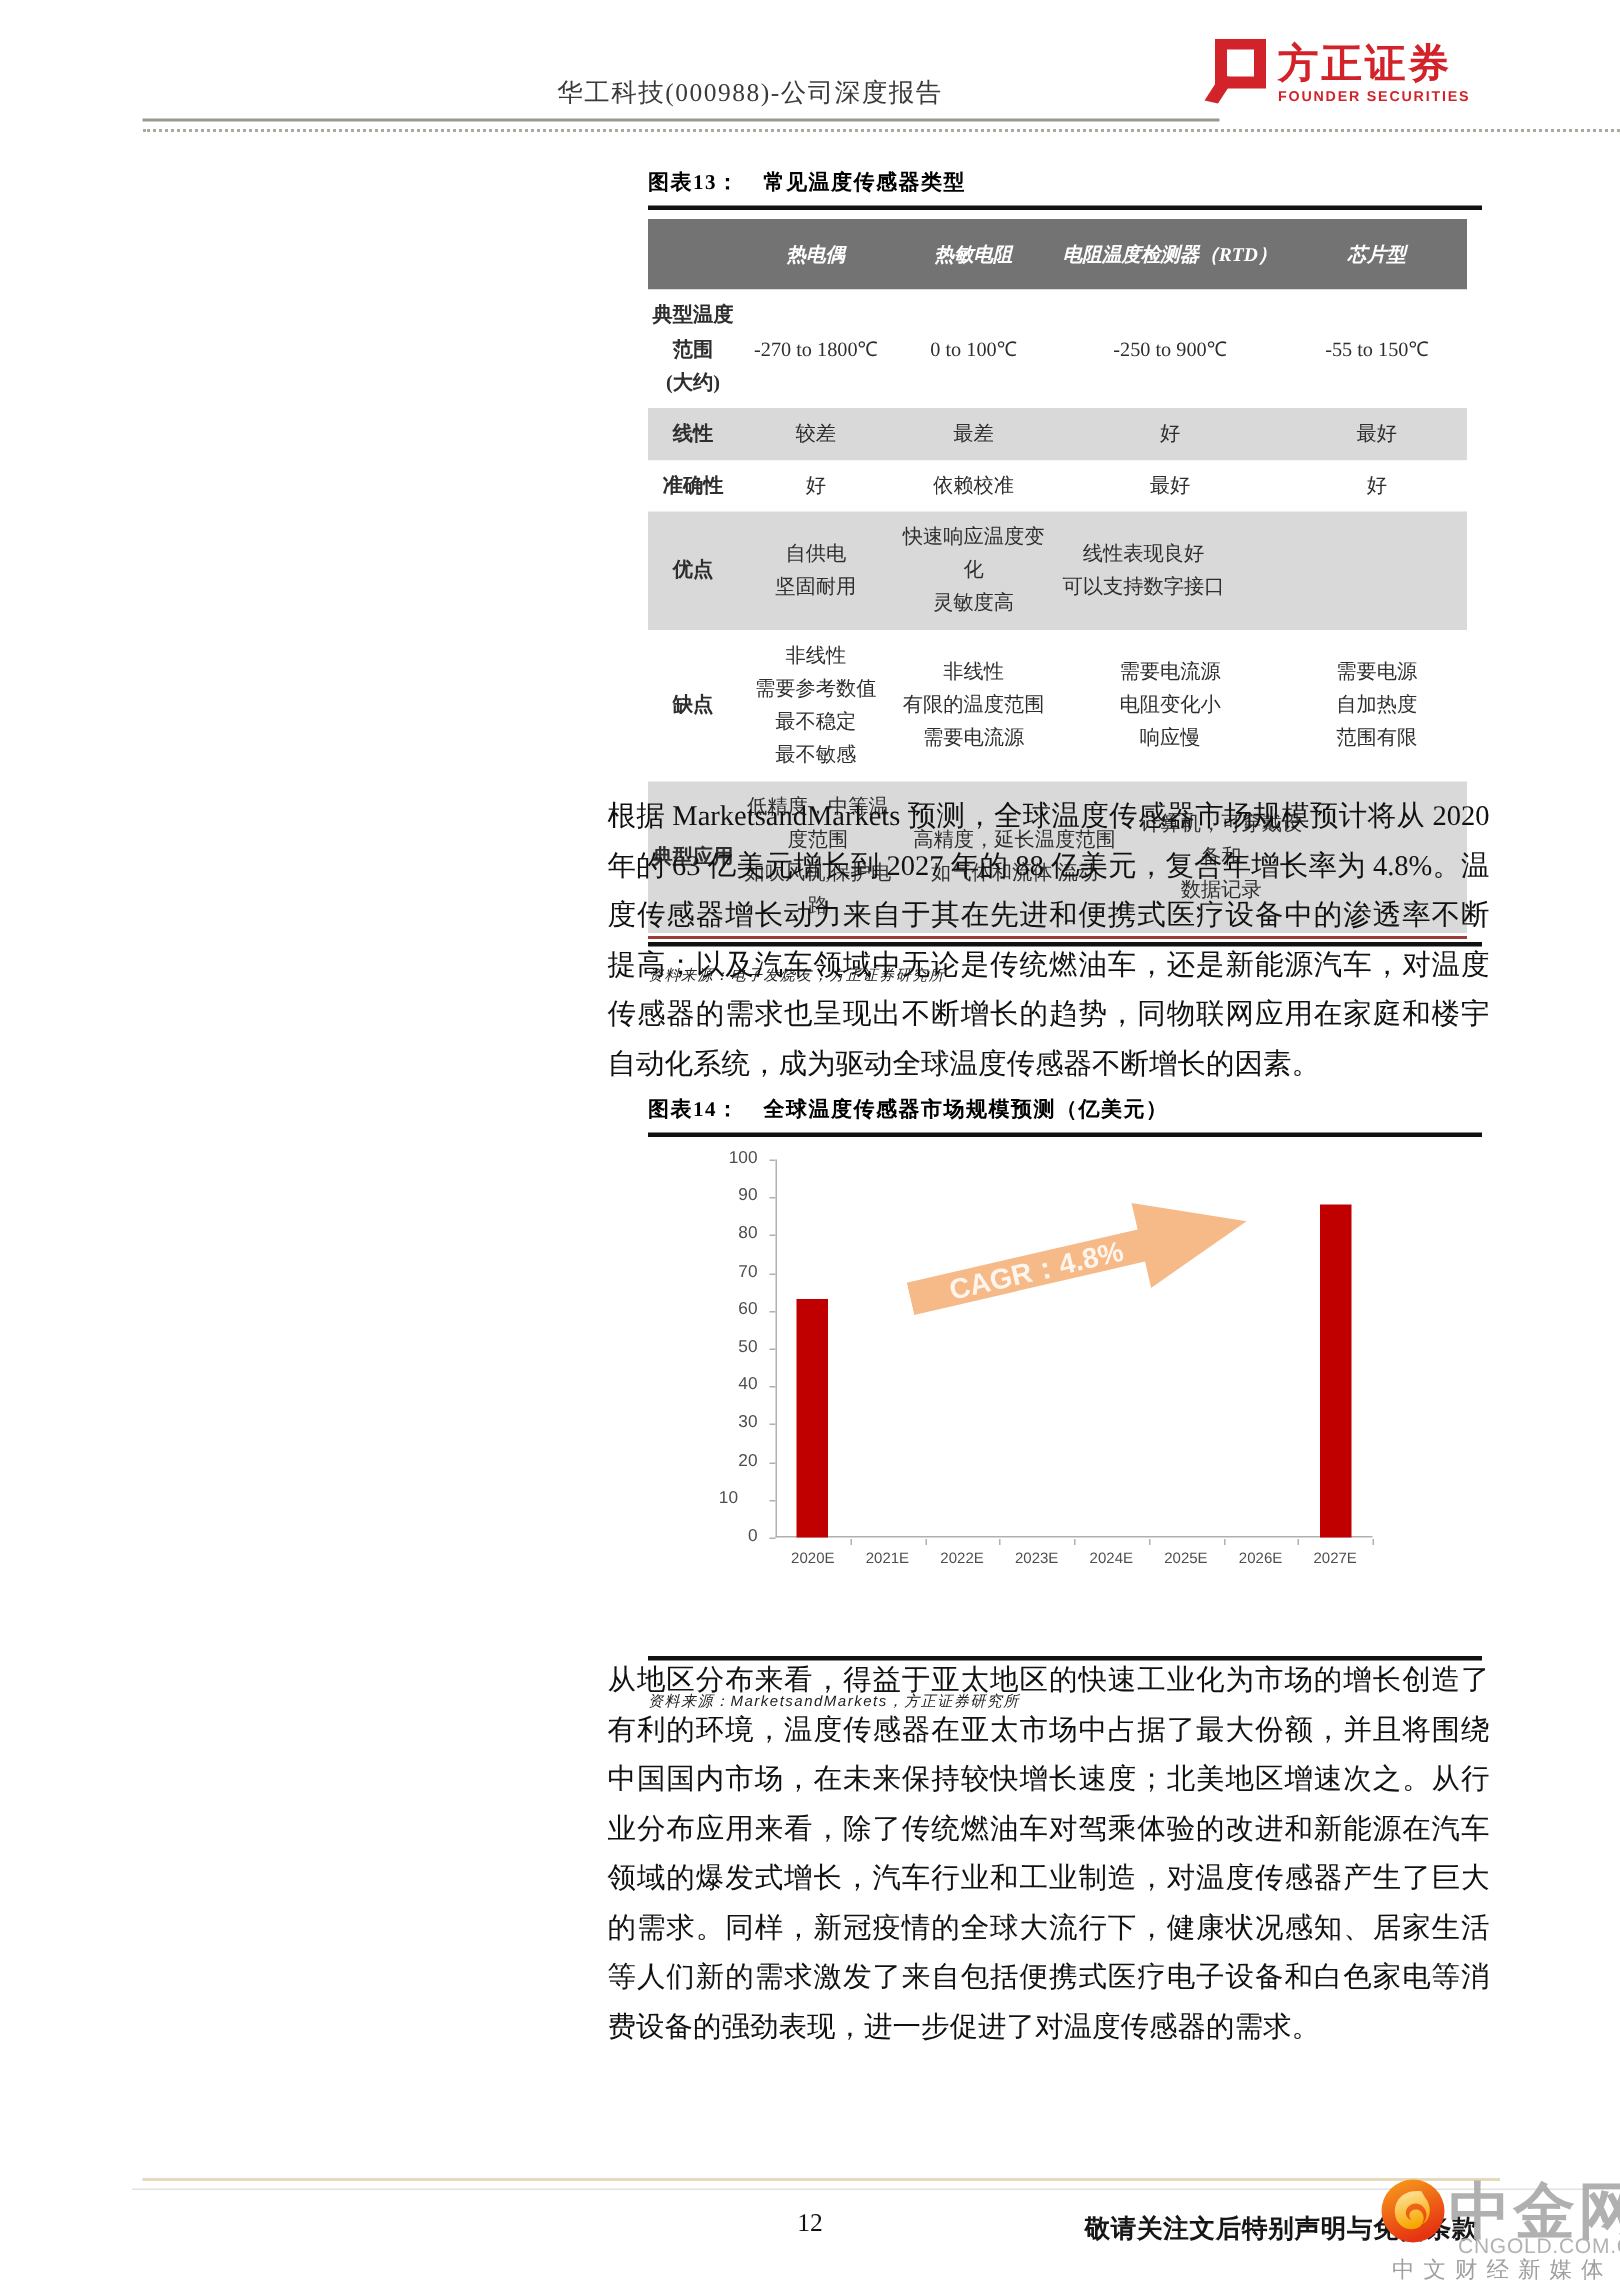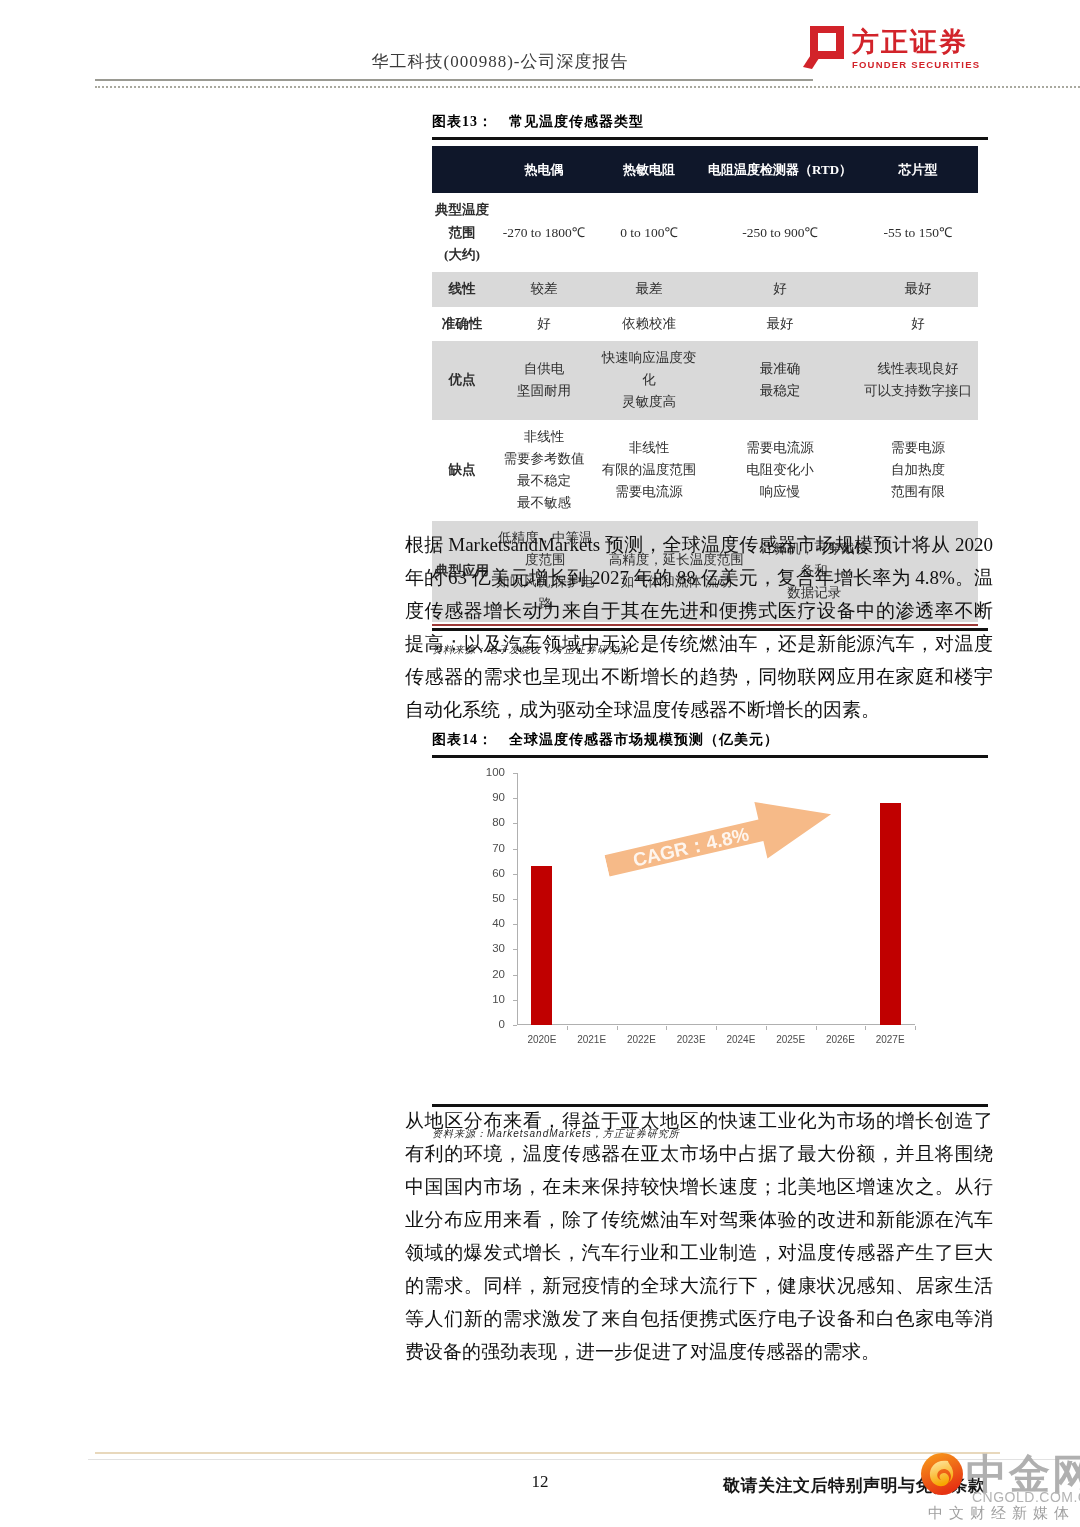--- a/index.html
+++ b/index.html
@@ -28,21 +28,21 @@
   
   .t-wrap { margin-top:6px; width:546px; }
   .t-row { display:flex; align-items:stretch; }
   .t-cell { display:flex; align-items:center; justify-content:center; text-align:center;
     font-size:13.5px; line-height:1.65; padding:6px 2px; white-space:pre-line; color:#2e2e2e; }
   .c0 { width:11%;font-weight:bold; }
   .c1 { width:19%; }
   .c2 { width:19.5%; }
   .c3 { width:28.5%; }
   .c4 { width:22%; }
-  .t-head { background:#0f172a; }
+  .t-head { background:#737373;font-style:italic; }
   .t-head .t-cell { color:#ffffff; font-weight:bold; padding:13px 2px; white-space:nowrap; font-size:13px; }
   .t-row.gray { background:#d9d9d9; }
   .t-row.white { background:#ffffff; }
   .t-bottom-red { width:546px; height:2px; background:#9e3a38; margin-top:2px; }
   .t-bottom-black { width:556px; height:3px; background:#111; margin-top:2px; }
   .source { margin-top:12px; font-size:10px; font-style:italic; color:#1d1d1d; letter-spacing:1px; }
   
   .para { position:absolute; left:405px; width:588px; font-size:19px; line-height:33px;
     text-align:justify; color:#111; }
   
@@ -126,22 +126,20 @@
         <div class="t-cell c2">依赖校准</div>
         <div class="t-cell c3">最好</div>
         <div class="t-cell c4">好</div>
       </div>
       <div class="t-row gray">
         <div class="t-cell c0">优点</div>
         <div class="t-cell c1">自供电
 坚固耐用</div>
         <div class="t-cell c2">快速响应温度变化
 灵敏度高</div>
-        <div class="t-cell c3">最准确
-最稳定</div>
         <div class="t-cell c4">线性表现良好
 可以支持数字接口</div>
       </div>
       <div class="t-row white">
         <div class="t-cell c0">缺点</div>
         <div class="t-cell c1">非线性
 需要参考数值
 最不稳定
 最不敏感</div>
         <div class="t-cell c2">非线性
@@ -180,21 +178,21 @@
   <div class="chart-wrap" id="chart-wrap">
     <div class="plot" id="plot"></div>
     <svg class="arrow-svg" width="230" height="64" viewBox="0 0 230 64">
       <polygon points="0,21 158,21 158,3 230,32 158,61 158,43 0,43" fill="#f6ba88"></polygon>
       <text x="86" y="39" text-anchor="middle" font-size="19" font-weight="bold" fill="#ffffff" fill-opacity="0.85" font-family="Liberation Sans, sans-serif">CAGR：4.8%</text>
     </svg>
     <div class="chart-bottom-rule"></div>
     <div class="source fig14-source">资料来源：MarketsandMarkets，方正证券研究所</div>
   <div class="ylab" style="left: 39px; top: 250px;">0</div>
       <div class="ytick" style="left: 81px; top: 257px;"></div>
-      <div class="ylab" style="left: 39px; top: 224.8px;">10</div>
+      <div class="ylab" style="left: 26px; top: 224.8px;">10</div>
       <div class="ytick" style="left: 81px; top: 231.8px;"></div>
       <div class="ylab" style="left: 39px; top: 199.6px;">20</div>
       <div class="ytick" style="left: 81px; top: 206.6px;"></div>
       <div class="ylab" style="left: 39px; top: 174.4px;">30</div>
       <div class="ytick" style="left: 81px; top: 181.4px;"></div>
       <div class="ylab" style="left: 39px; top: 149.2px;">40</div>
       <div class="ytick" style="left: 81px; top: 156.2px;"></div>
       <div class="ylab" style="left: 39px; top: 124px;">50</div>
       <div class="ytick" style="left: 81px; top: 131px;"></div>
       <div class="ylab" style="left: 39px; top: 98.8px;">60</div>

